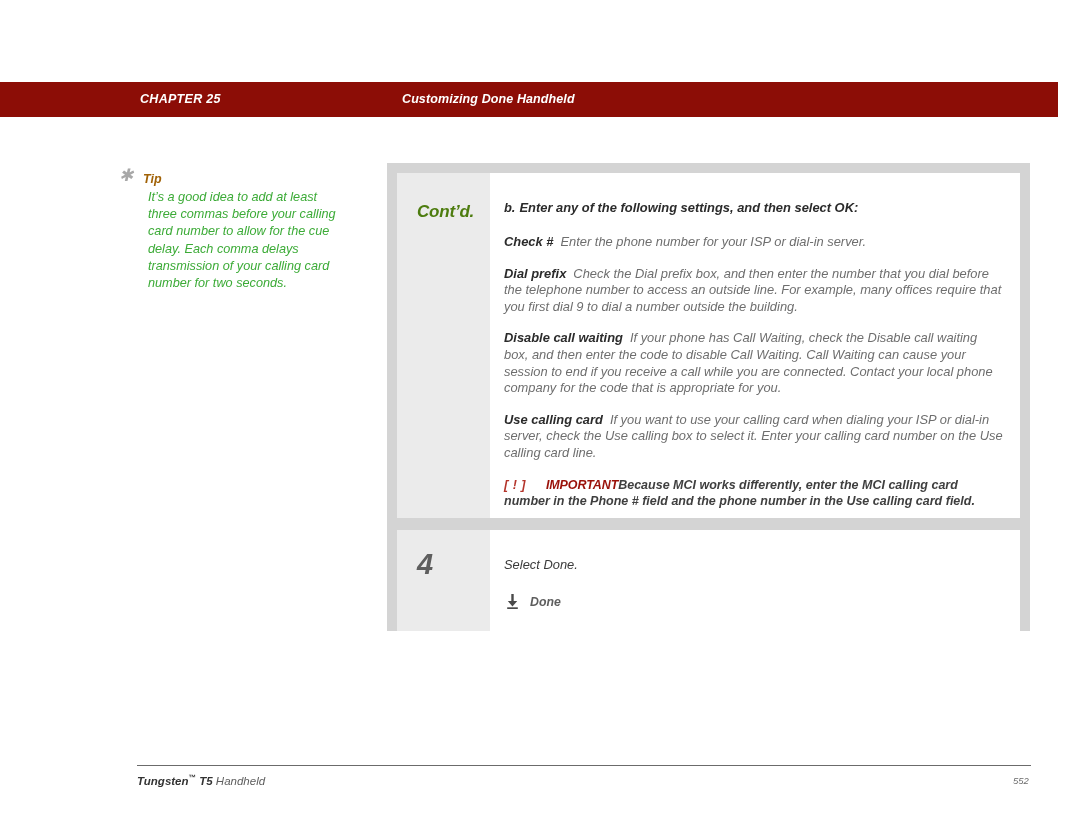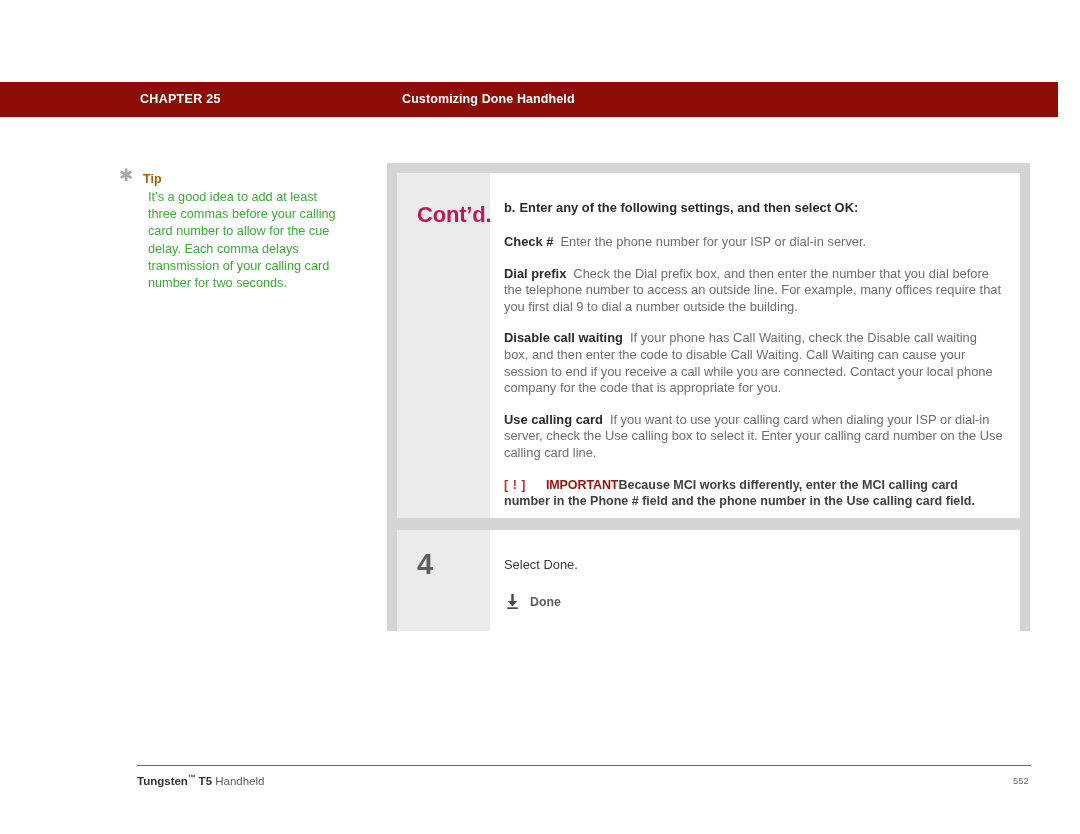--- a/index.html
+++ b/index.html
@@ -12,20 +12,21 @@
     background: #ffffff;
     font-family: "Liberation Sans", sans-serif;
     -webkit-font-smoothing: antialiased;
     overflow: hidden;
   }
 
   .page {
     position: relative;
     width: 1080px;
     height: 834px;
+    font-style: italic;
   }
 
   
   .header-bar {
     position: absolute;
     left: 0;
     top: 82px;
     width: 1058px;
     height: 35px;
     background: #8c0d06;
@@ -111,23 +112,23 @@
     width: 93px;
     flex: 0 0 93px;
     background: #ebebeb;
     box-sizing: border-box;
     position: relative;
   }
   .step-contd {
     position: absolute;
     left: 20px;
     top: 29px;
-    font-size: 22px;
-    font-weight: bold;
-    color: #be185d;
+    font-size: 17px;
+    font-weight: bold;
+    color: #4d7c0f;
     letter-spacing: -0.2px;
   }
   .step-num {
     position: absolute;
     left: 20px;
     top: 18px;
     font-size: 29px;
     font-weight: bold;
     color: #5e5e5e;
   }

